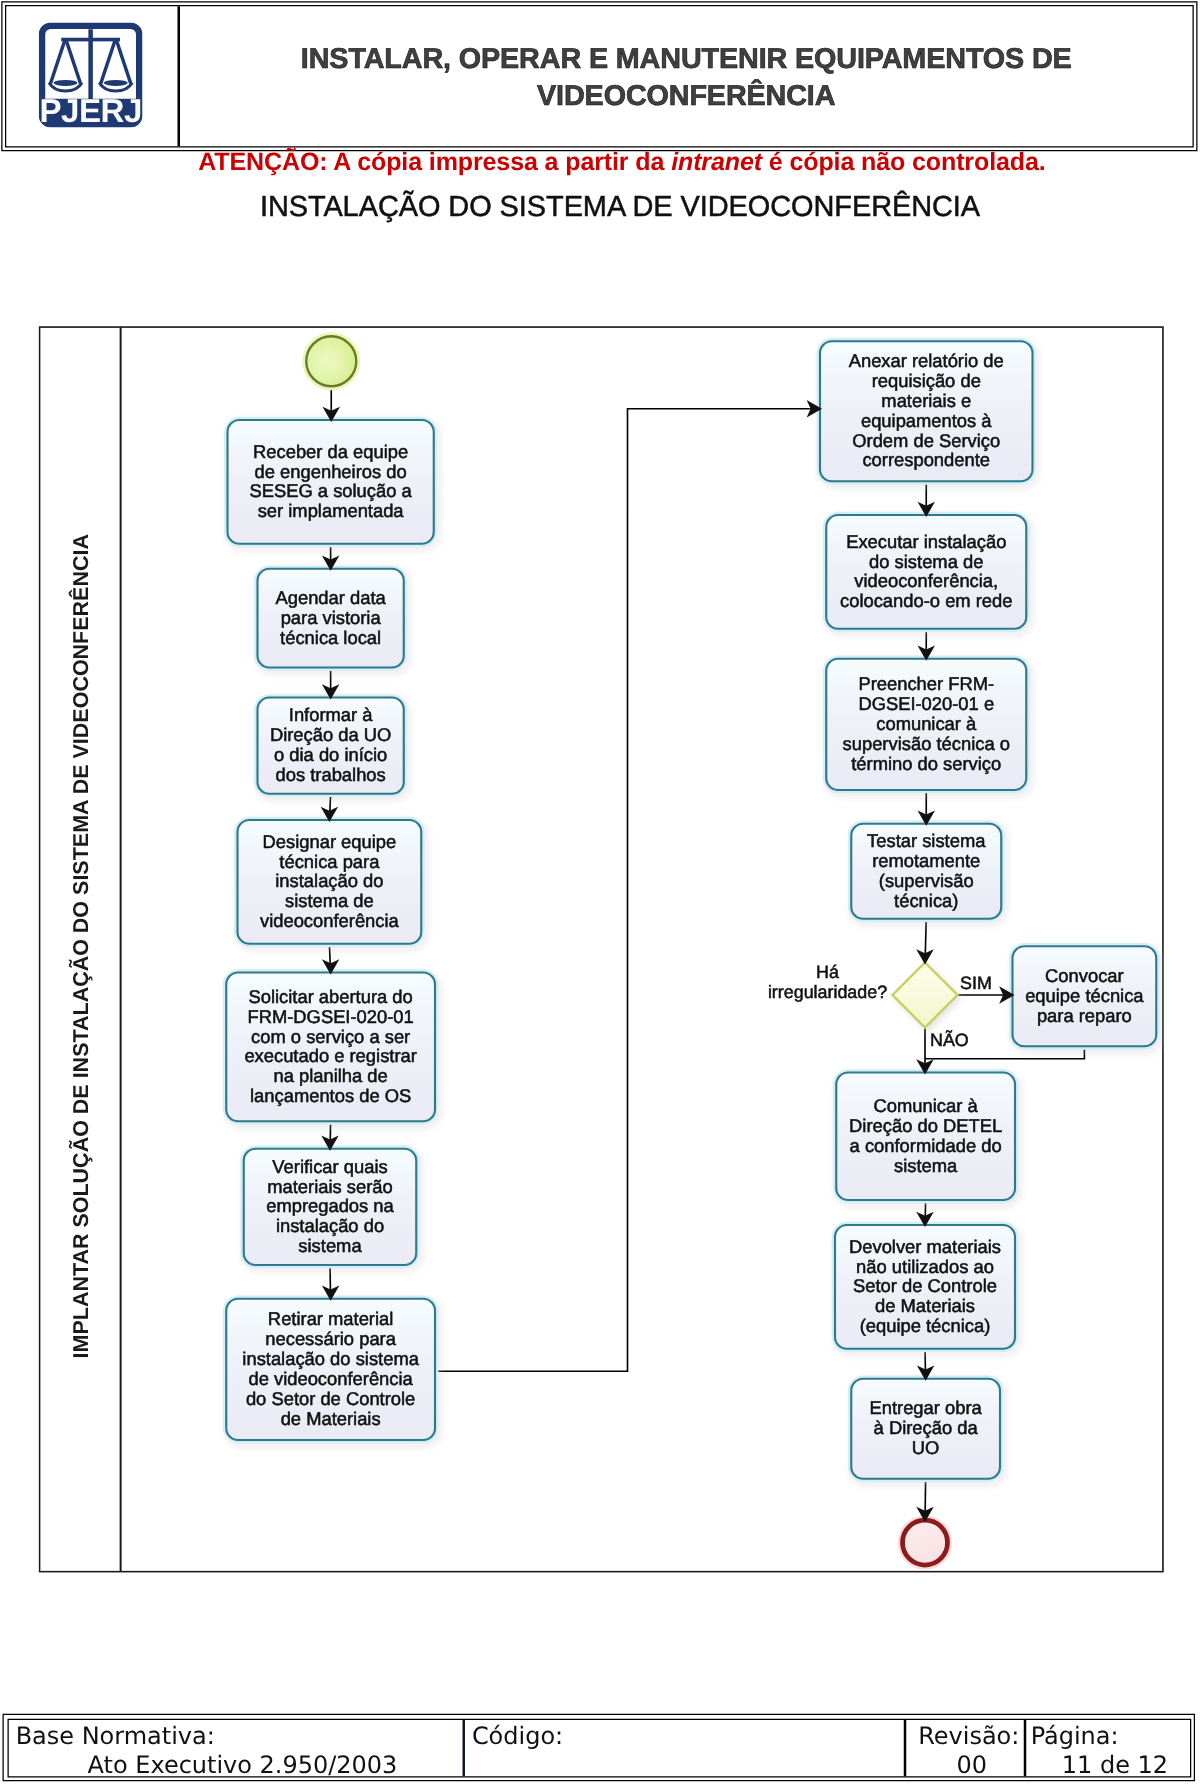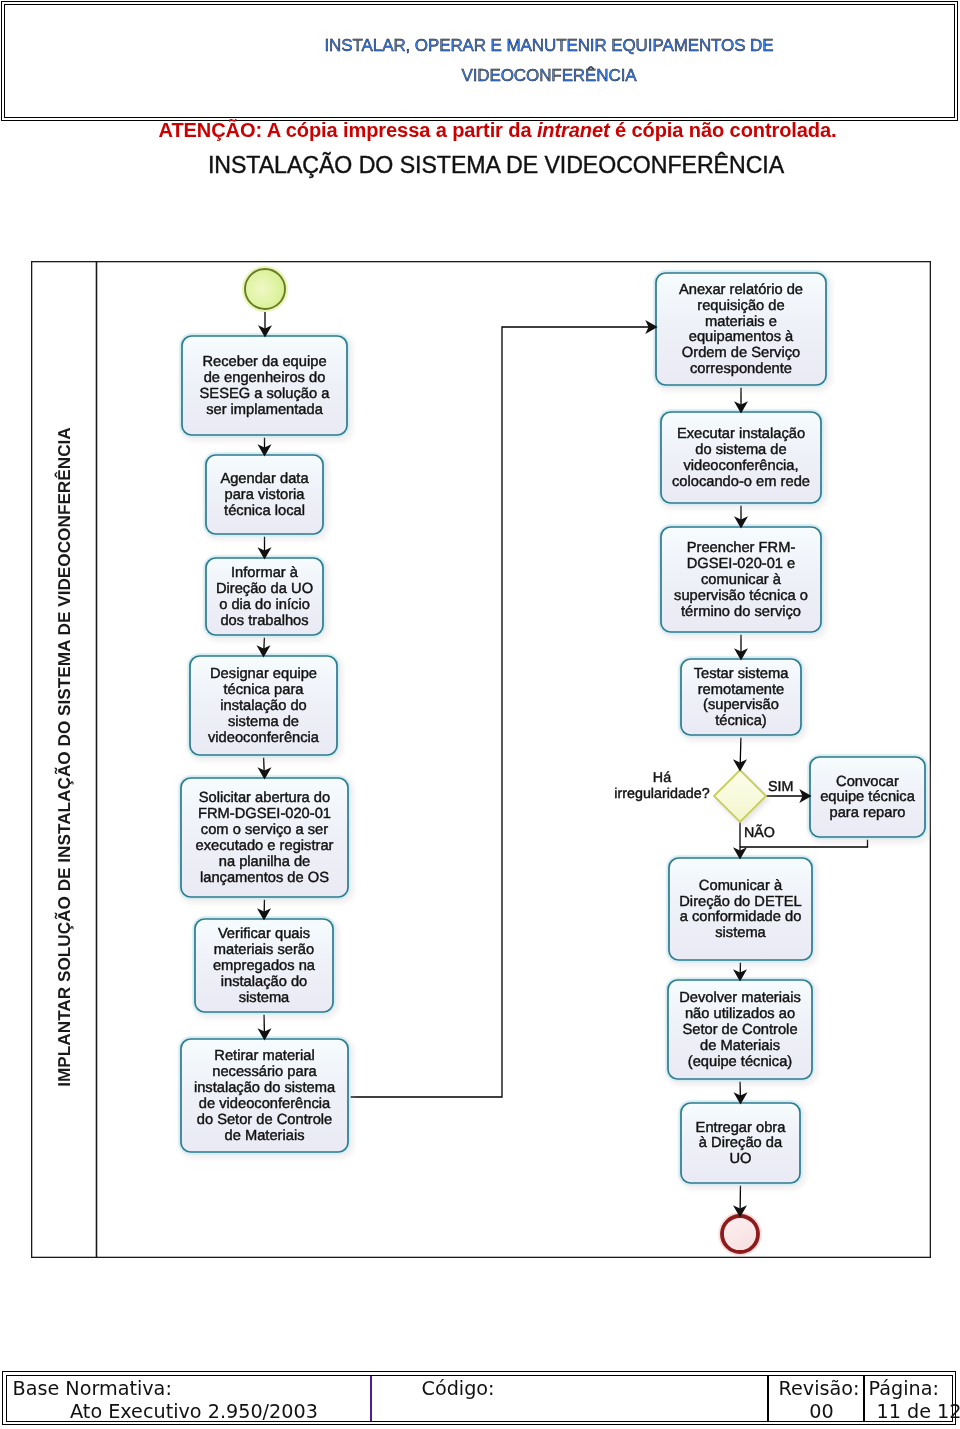--- a/index.html
+++ b/index.html
@@ -9,21 +9,21 @@
   .page{position:absolute;left:0;top:0;width:960px;height:1429px;}
 
   
   .hdr{position:absolute;left:1px;top:1px;width:957px;height:120px;box-sizing:border-box;
        border:1.4px solid #000;}
   .hdr-in{position:absolute;left:2.2px;top:2.2px;right:2.2px;bottom:2.2px;border:1.4px solid #000;box-sizing:border-box;}
   .hdr-logocell{position:absolute;left:0;top:0;width:139px;height:100%;
        border-right:2px solid #000;box-sizing:border-box;display:flex;align-items:center;justify-content:center;padding-right:2px;padding-bottom:2px;}
   .hdr-titlecell{position:absolute;left:139px;top:0;right:0;height:100%;
        display:flex;align-items:center;justify-content:center;text-align:center;}
-  .hdr-titlecell span{font-size:17px;line-height:30px;color:#3b82f6;letter-spacing:-0.1px;-webkit-text-stroke:0.45px #111;}
+  .hdr-titlecell span{font-size:23px;line-height:30px;color:#404040;letter-spacing:-0.1px;font-weight:bold;-webkit-text-stroke:0.45px #111;}
 
   
   .atencao{position:absolute;left:22px;top:118px;width:951px;text-align:center;
        color:#cc0000;font-weight:bold;font-size:20.05px;line-height:24px;letter-spacing:-0.1px;}
   .atencao i{font-style:italic;}
 
   
   .anexo{position:absolute;left:0;top:142px;width:960px;text-align:center;
        font-size:23.15px;line-height:31px;color:#111;letter-spacing:-0.05px;-webkit-text-stroke:0.4px #111;}
   .anexo .l2{display:block;margin-top:8px;margin-left:32px;}
@@ -33,34 +33,55 @@
   .fc svg{display:block;}
   .fc svg text{-webkit-font-smoothing:antialiased;text-rendering:geometricPrecision;}
 
   
   .ftr{position:absolute;left:2px;top:1371px;width:954px;height:54px;box-sizing:border-box;border:1px solid #000;}
   .ftr-in{position:absolute;left:2.5px;top:2.5px;right:2.5px;bottom:2.5px;border:1px solid #000;box-sizing:border-box;display:flex;}
   .fcell{box-sizing:border-box;height:100%;position:relative;
          font-family:"DejaVu Sans",sans-serif;font-size:19.2px;color:#111;}
   .fcell .lab{position:absolute;left:6px;top:1px;white-space:nowrap;}
   .fcell .val{position:absolute;left:12px;right:0;top:24px;text-align:center;white-space:nowrap;}
-  .fcell.c1{width:365px;border-right:2px solid #4c1d95;}
-  .fcell.c2{width:353px;border-right:2px solid #000;margin-left:44px;}
+  .fcell.c1{width:365px;border-right:2px solid #0f172a;}
+  .fcell.c2{width:353px;border-right:2px solid #000;}
   .fcell.c3{width:96px;border-right:2px solid #000;}
   .fcell.c4{flex:1;text-decoration:underline;}
   .fcell.c3 .lab{left:auto;right:3px;}
   .fcell.c4 .lab{left:4px;}
 </style>
 </head>
 <body>
 
 <div class="page">
 
   <div class="hdr">
     <div class="hdr-in">
+      <div class="hdr-logocell">
+        <svg width="83" height="84" viewBox="0 0 83 84">
+          <rect x="2.6" y="2.6" width="77.8" height="78.8" rx="7" ry="7" fill="none" stroke="#1f3a72" stroke-width="5.2"></rect>
+          <rect x="5.2" y="61" width="72.6" height="20.4" fill="#1f3a72"></rect>
+
+          <rect x="39.7" y="5.4" width="3.6" height="56.5" fill="#1f3a72"></rect>
+
+          <rect x="18.0" y="12.2" width="47" height="2.9" fill="#1f3a72"></rect>
+
+          <path d="M21.4 12.6 L9.4 48.8" fill="none" stroke="#1f3a72" stroke-width="2.8" stroke-linejoin="miter"></path>
+          <path d="M21.4 12.6 L33.4 48.8" fill="none" stroke="#1f3a72" stroke-width="2.8"></path>
+          <path d="M8.2 48.2 A14.6 11.6 0 0 0 34.6 48.2" fill="none" stroke="#1f3a72" stroke-width="2.5"></path>
+          <ellipse cx="21.4" cy="48.3" rx="9.6" ry="2.4" fill="#1f3a72"></ellipse>
+
+          <path d="M61.6 12.6 L49.6 48.8" fill="none" stroke="#1f3a72" stroke-width="2.8"></path>
+          <path d="M61.6 12.6 L73.6 48.8" fill="none" stroke="#1f3a72" stroke-width="2.8"></path>
+          <path d="M48.4 48.2 A14.6 11.6 0 0 0 74.8 48.2" fill="none" stroke="#1f3a72" stroke-width="2.5"></path>
+          <ellipse cx="61.6" cy="48.3" rx="9.6" ry="2.4" fill="#1f3a72"></ellipse>
+          <text x="41.5" y="79.4" font-family="Liberation Sans,sans-serif" font-size="26.5" font-weight="bold" fill="#fbfbfb" text-anchor="middle" letter-spacing="-0.4">PJERJ</text>
+        </svg>
+      </div>
       <div class="hdr-titlecell">
         <span><span>INSTALAR, OPERAR E MANUTENIR EQUIPAMENTOS DE</span><br><span>VIDEOCONFERÊNCIA</span></span>
       </div>
     </div>
   </div>
 
   <div class="atencao"><span>ATENÇÃO: A cópia impressa a partir da </span><i>intranet</i><span> é cópia não controlada.</span></div>
 
   <div class="anexo">
     <span class="l2">INSTALAÇÃO DO SISTEMA DE VIDEOCONFERÊNCIA</span>

